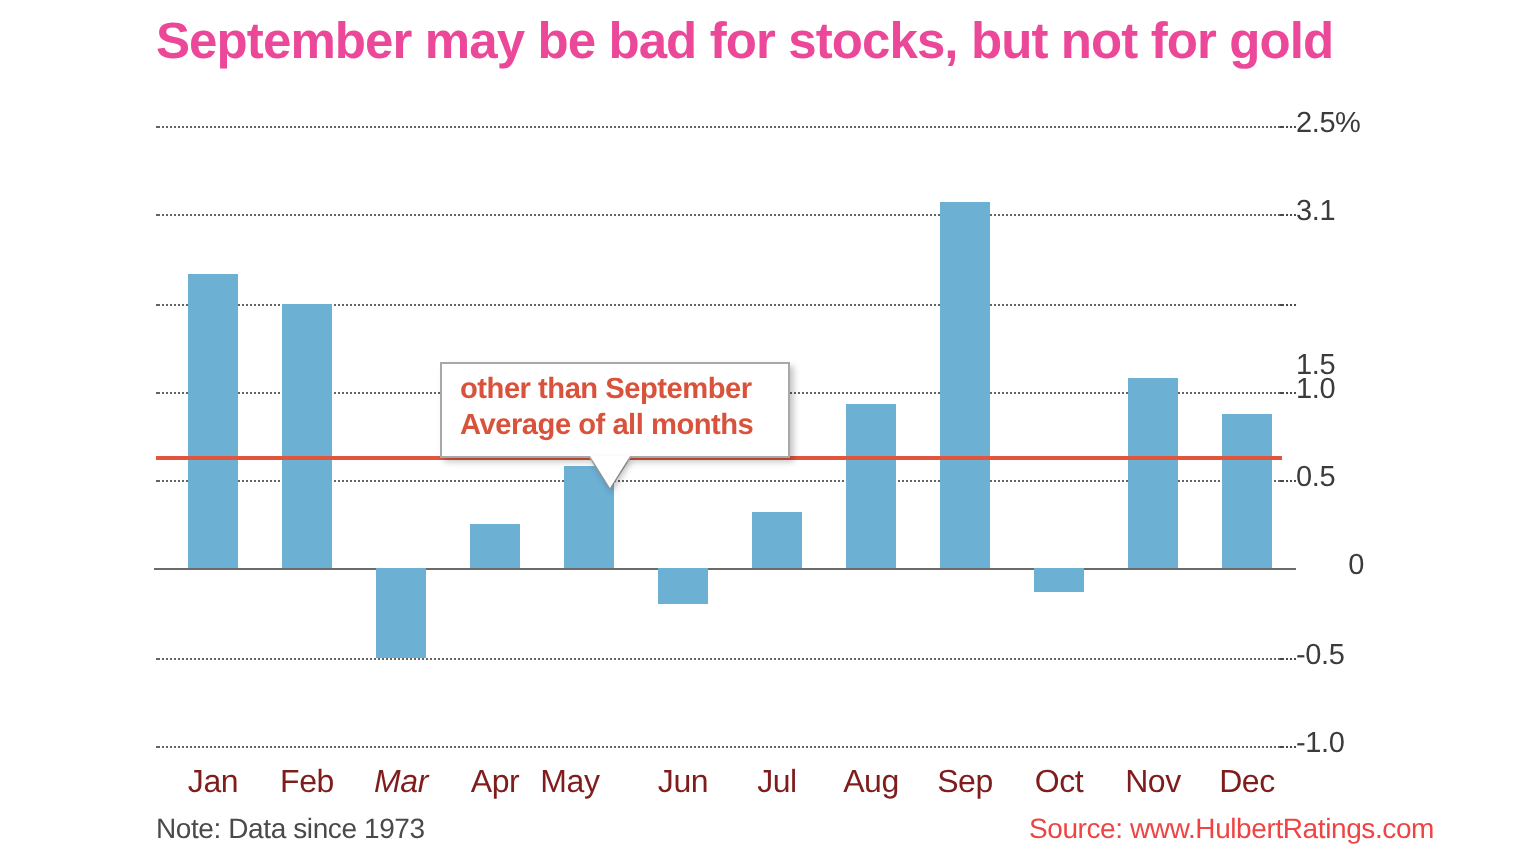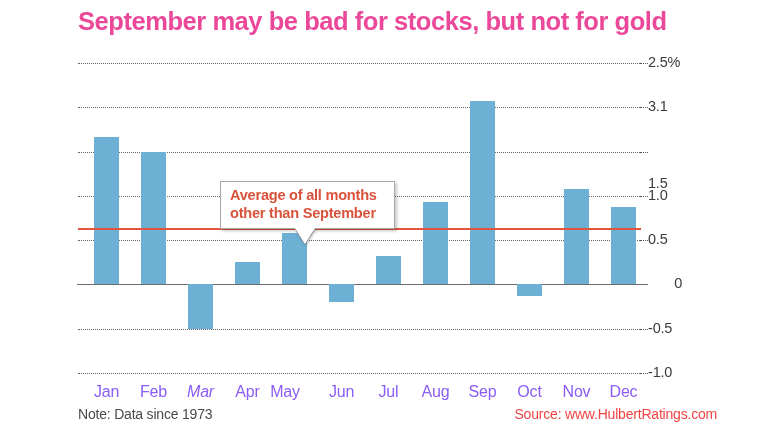--- a/index.html
+++ b/index.html
@@ -152,21 +152,21 @@
     border-right: 11px solid transparent;
     border-top: 17.5px solid #a8a8a8;
     z-index: 5;
   }
 
   
   .xlabel {
     position: absolute;
     top: 383px;
     font-size: 16px;
-    color: #8b5cf6;
+    color: #7f1d1d;
     text-align: center;
     letter-spacing: -0.2px;
     white-space: nowrap;
   }
 
   
   .note {
     position: absolute;
     left: 78px;
     top: 406px;
@@ -233,22 +233,22 @@
       <div class="bar" title="Aug: 0.93%" style="left: 423px; width: 25px; top: 202.057px; height: 82.3714px; background: rgb(108, 176, 212);"></div>
       <div class="bar" title="Sep: 2.07%" style="left: 470px; width: 25px; top: 101.086px; height: 183.343px; background: rgb(108, 176, 212);"></div>
       <div class="bar" title="Oct: -0.13%" style="left: 517px; width: 25px; top: 284.429px; height: 11.5143px; background: rgb(108, 176, 212);"></div>
       <div class="bar" title="Nov: 1.08%" style="left: 564px; width: 25px; top: 188.771px; height: 95.6571px; background: rgb(108, 176, 212);"></div>
       <div class="bar" title="Dec: 0.87%" style="left: 611px; width: 25px; top: 207.371px; height: 77.0571px; background: rgb(108, 176, 212);"></div>
     </div>
 
   <div class="refline" id="refline" style="top: 227.743px;"></div>
 
   <div class="callout" id="callout">
+    <div class="callout-line">other than September</div>
     <div class="callout-line">Average of all months</div>
-    <div class="callout-line">other than September</div>
     <div class="callout-tail-border"></div>
     <div class="callout-tail"></div>
   </div>
 
   <div id="xlabels-layer">
       <div class="xlabel" style="left: 76.5px; width: 60px;">Jan</div>
       <div class="xlabel" style="left: 123.5px; width: 60px;">Feb</div>
       <div class="xlabel" style="left: 170.5px; width: 60px; font-style: italic;">Mar</div>
       <div class="xlabel" style="left: 217.5px; width: 60px;">Apr</div>
       <div class="xlabel" style="left: 255px; width: 60px;">May</div>

